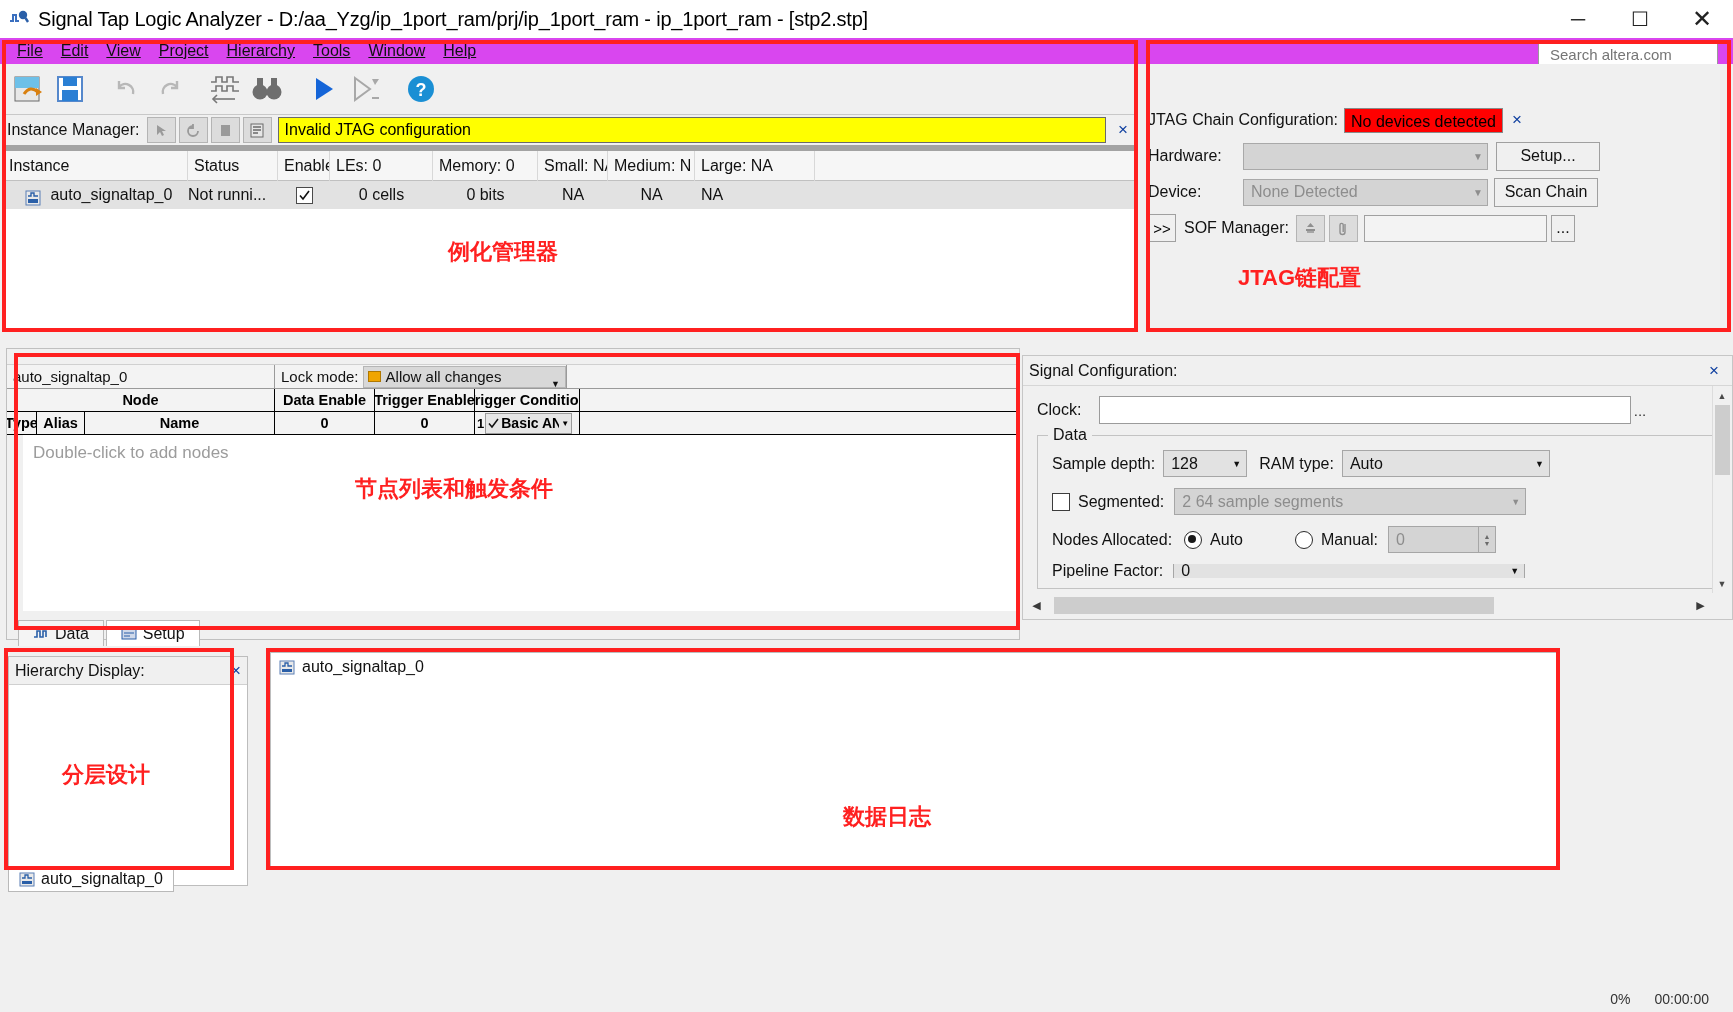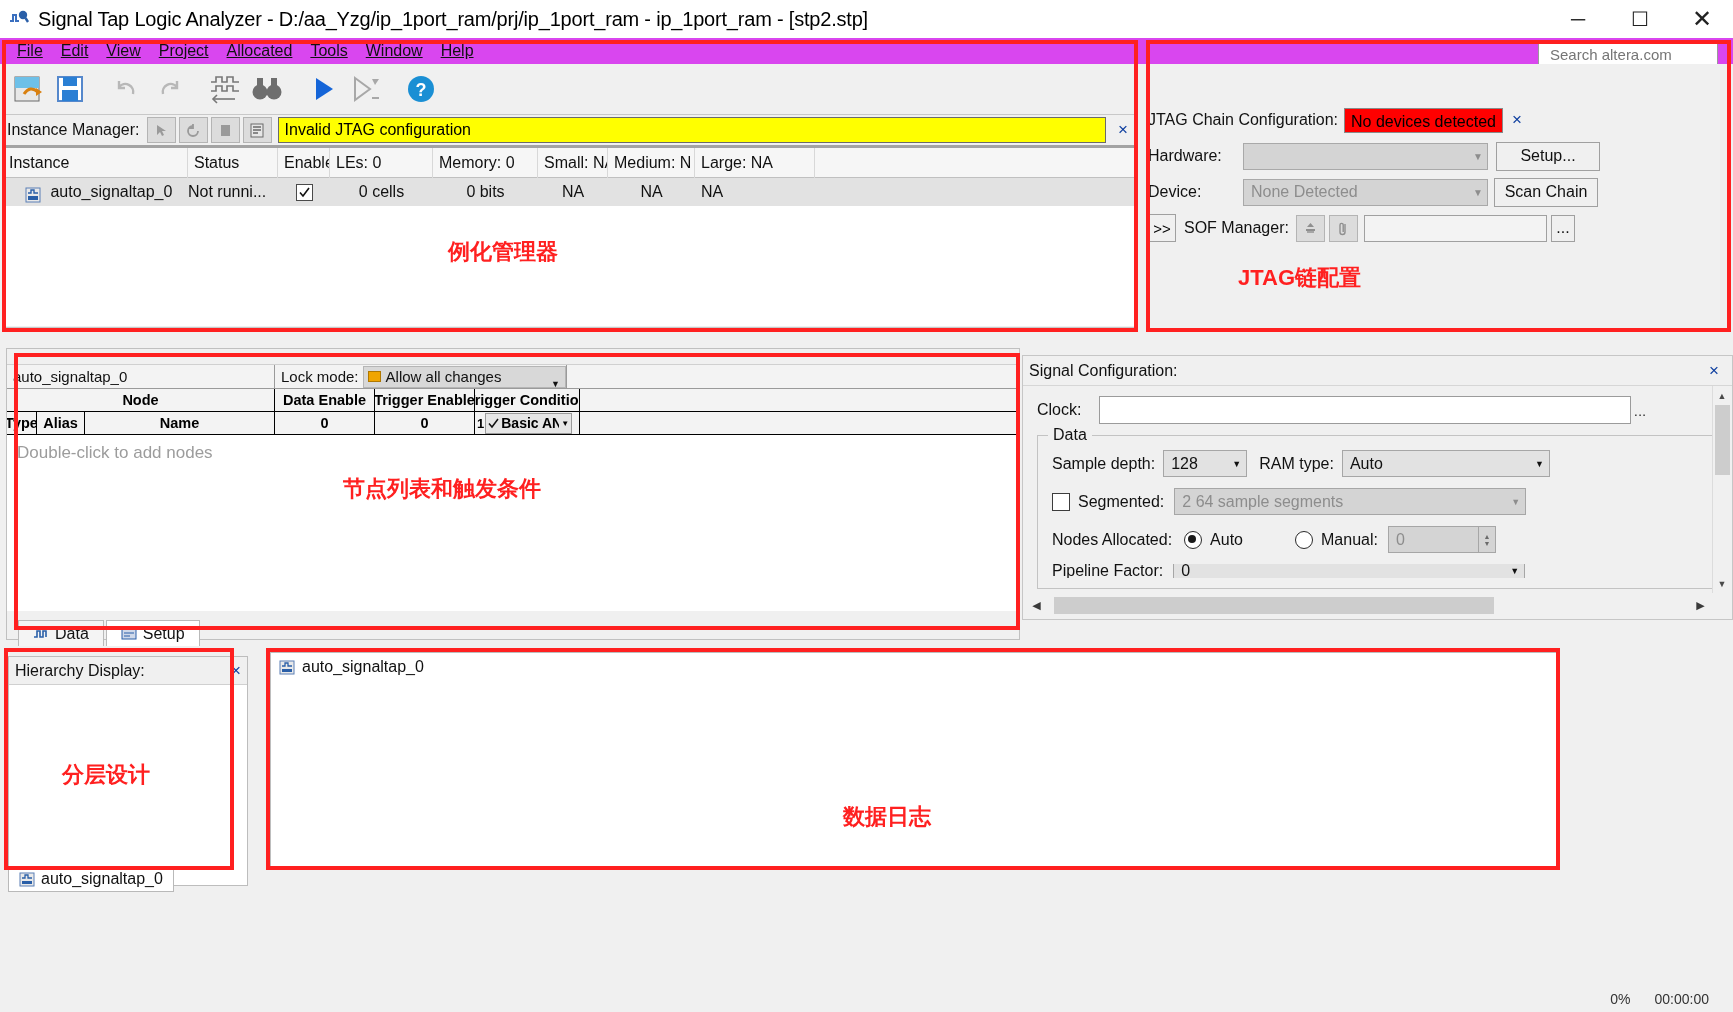--- a/index.html
+++ b/index.html
@@ -80,21 +80,21 @@
     display: flex; align-items: center; justify-content: center;
   }
   .warn-bar {
     flex: 1; height: 26px; background: #ffff00; border: 1px solid #6a6a6a;
     display: flex; align-items: center; padding-left: 6px;
     font-size: 16px; color: #000; margin-left: 3px;
   }
   .panel-x {
     width: 28px; text-align: center; font-size: 17px; color: #1040a0; cursor: default;
   }
-  .inst-table { background: #b91c1c; border-top: 3px solid #a3a3a3; }
+  .inst-table { background: #b91c1c; border-top: 6px solid #a3a3a3; }
   .inst-thead {
     display: flex; height: 30px; background: #f6f6f6; border-bottom: 1px solid #c0c0c0;
     align-items: center;
   }
   .inst-thead div {
     font-size: 16px; color: #111; padding-left: 6px; border-right: 1px solid #d8d8d8;
     height: 30px; line-height: 30px; overflow: hidden; white-space: nowrap;
   }
   .inst-row {
     display: flex; height: 28px; background: #e2e2e2; align-items: center;
@@ -207,21 +207,21 @@
   .w-node { width: 268px; }
   .w-de { width: 100px; }
   .w-te { width: 100px; }
   .w-tc { width: 105px; }
   .tc-combo {
     display: flex; align-items: center; gap: 2px; background: #e6e6e6;
     border: 1px solid #9b9b9b; height: 21px; padding: 0 2px; font-size: 14px;
   }
   .node-empty {
     background: #ffffff; height: 176px; padding: 8px 0 0 10px;
-    font-size: 17px; color: #9c9c9c;
+    font-size: 17px; color: #9c9c9c; margin-left: 16px;
   }
 
   
   .sigcfg {
     position: absolute; left: 1022px; top: 355px; width: 711px; height: 265px;
     background: #f0f0f0; border: 1px solid #c6c6c6;
   }
   .sigcfg-head {
     height: 30px; display: flex; align-items: center; justify-content: space-between;
     padding: 0 4px 0 6px; font-size: 16px; color: #111;
@@ -367,21 +367,21 @@
       <div class="winbtn">☐</div>
       <div class="winbtn close">✕</div>
     </div>
   </div>
 
   <div class="menubar">
     <div class="menu-item"><u>File</u></div>
     <div class="menu-item"><u>Edit</u></div>
     <div class="menu-item"><u>View</u></div>
     <div class="menu-item"><u>Project</u></div>
-    <div class="menu-item"><u>Allocated</u></div>
+    <div class="menu-item"><u>Hierarchy</u></div>
     <div class="menu-item"><u>Tools</u></div>
     <div class="menu-item"><u>Window</u></div>
     <div class="menu-item"><u>Help</u></div>
   </div>
 
   <input class="searchbox" placeholder="Search altera.com" style="">
 
   <div class="toolbar">
     <div class="tb-btn">
       <svg width="34" height="30" viewBox="0 0 34 30">
@@ -730,17 +730,17 @@
   </div>
 
   <div class="annbox" style="left:2px; top:40px; width:1136px; height:292px;"></div>
   <div class="annbox" style="left:1146px; top:40px; width:585px; height:292px;"></div>
   <div class="annbox" style="left:14px; top:353px; width:1006px; height:277px;"></div>
   <div class="annbox" style="left:4px; top:648px; width:230px; height:222px;"></div>
   <div class="annbox" style="left:266px; top:648px; width:1294px; height:222px;"></div>
 
   <div class="annlbl" style="left:448px; top:237px;">例化管理器</div>
   <div class="annlbl" style="left:1238px; top:263px;">JTAG链配置</div>
-  <div class="annlbl" style="left:343px; top:474px;">节点列表和触发条件</div>
+  <div class="annlbl" style="left:355px; top:474px;">节点列表和触发条件</div>
   <div class="annlbl" style="left:62px; top:760px;">分层设计</div>
   <div class="annlbl" style="left:843px; top:802px;">数据日志</div>
 
 </div>
 
 </body></html>

